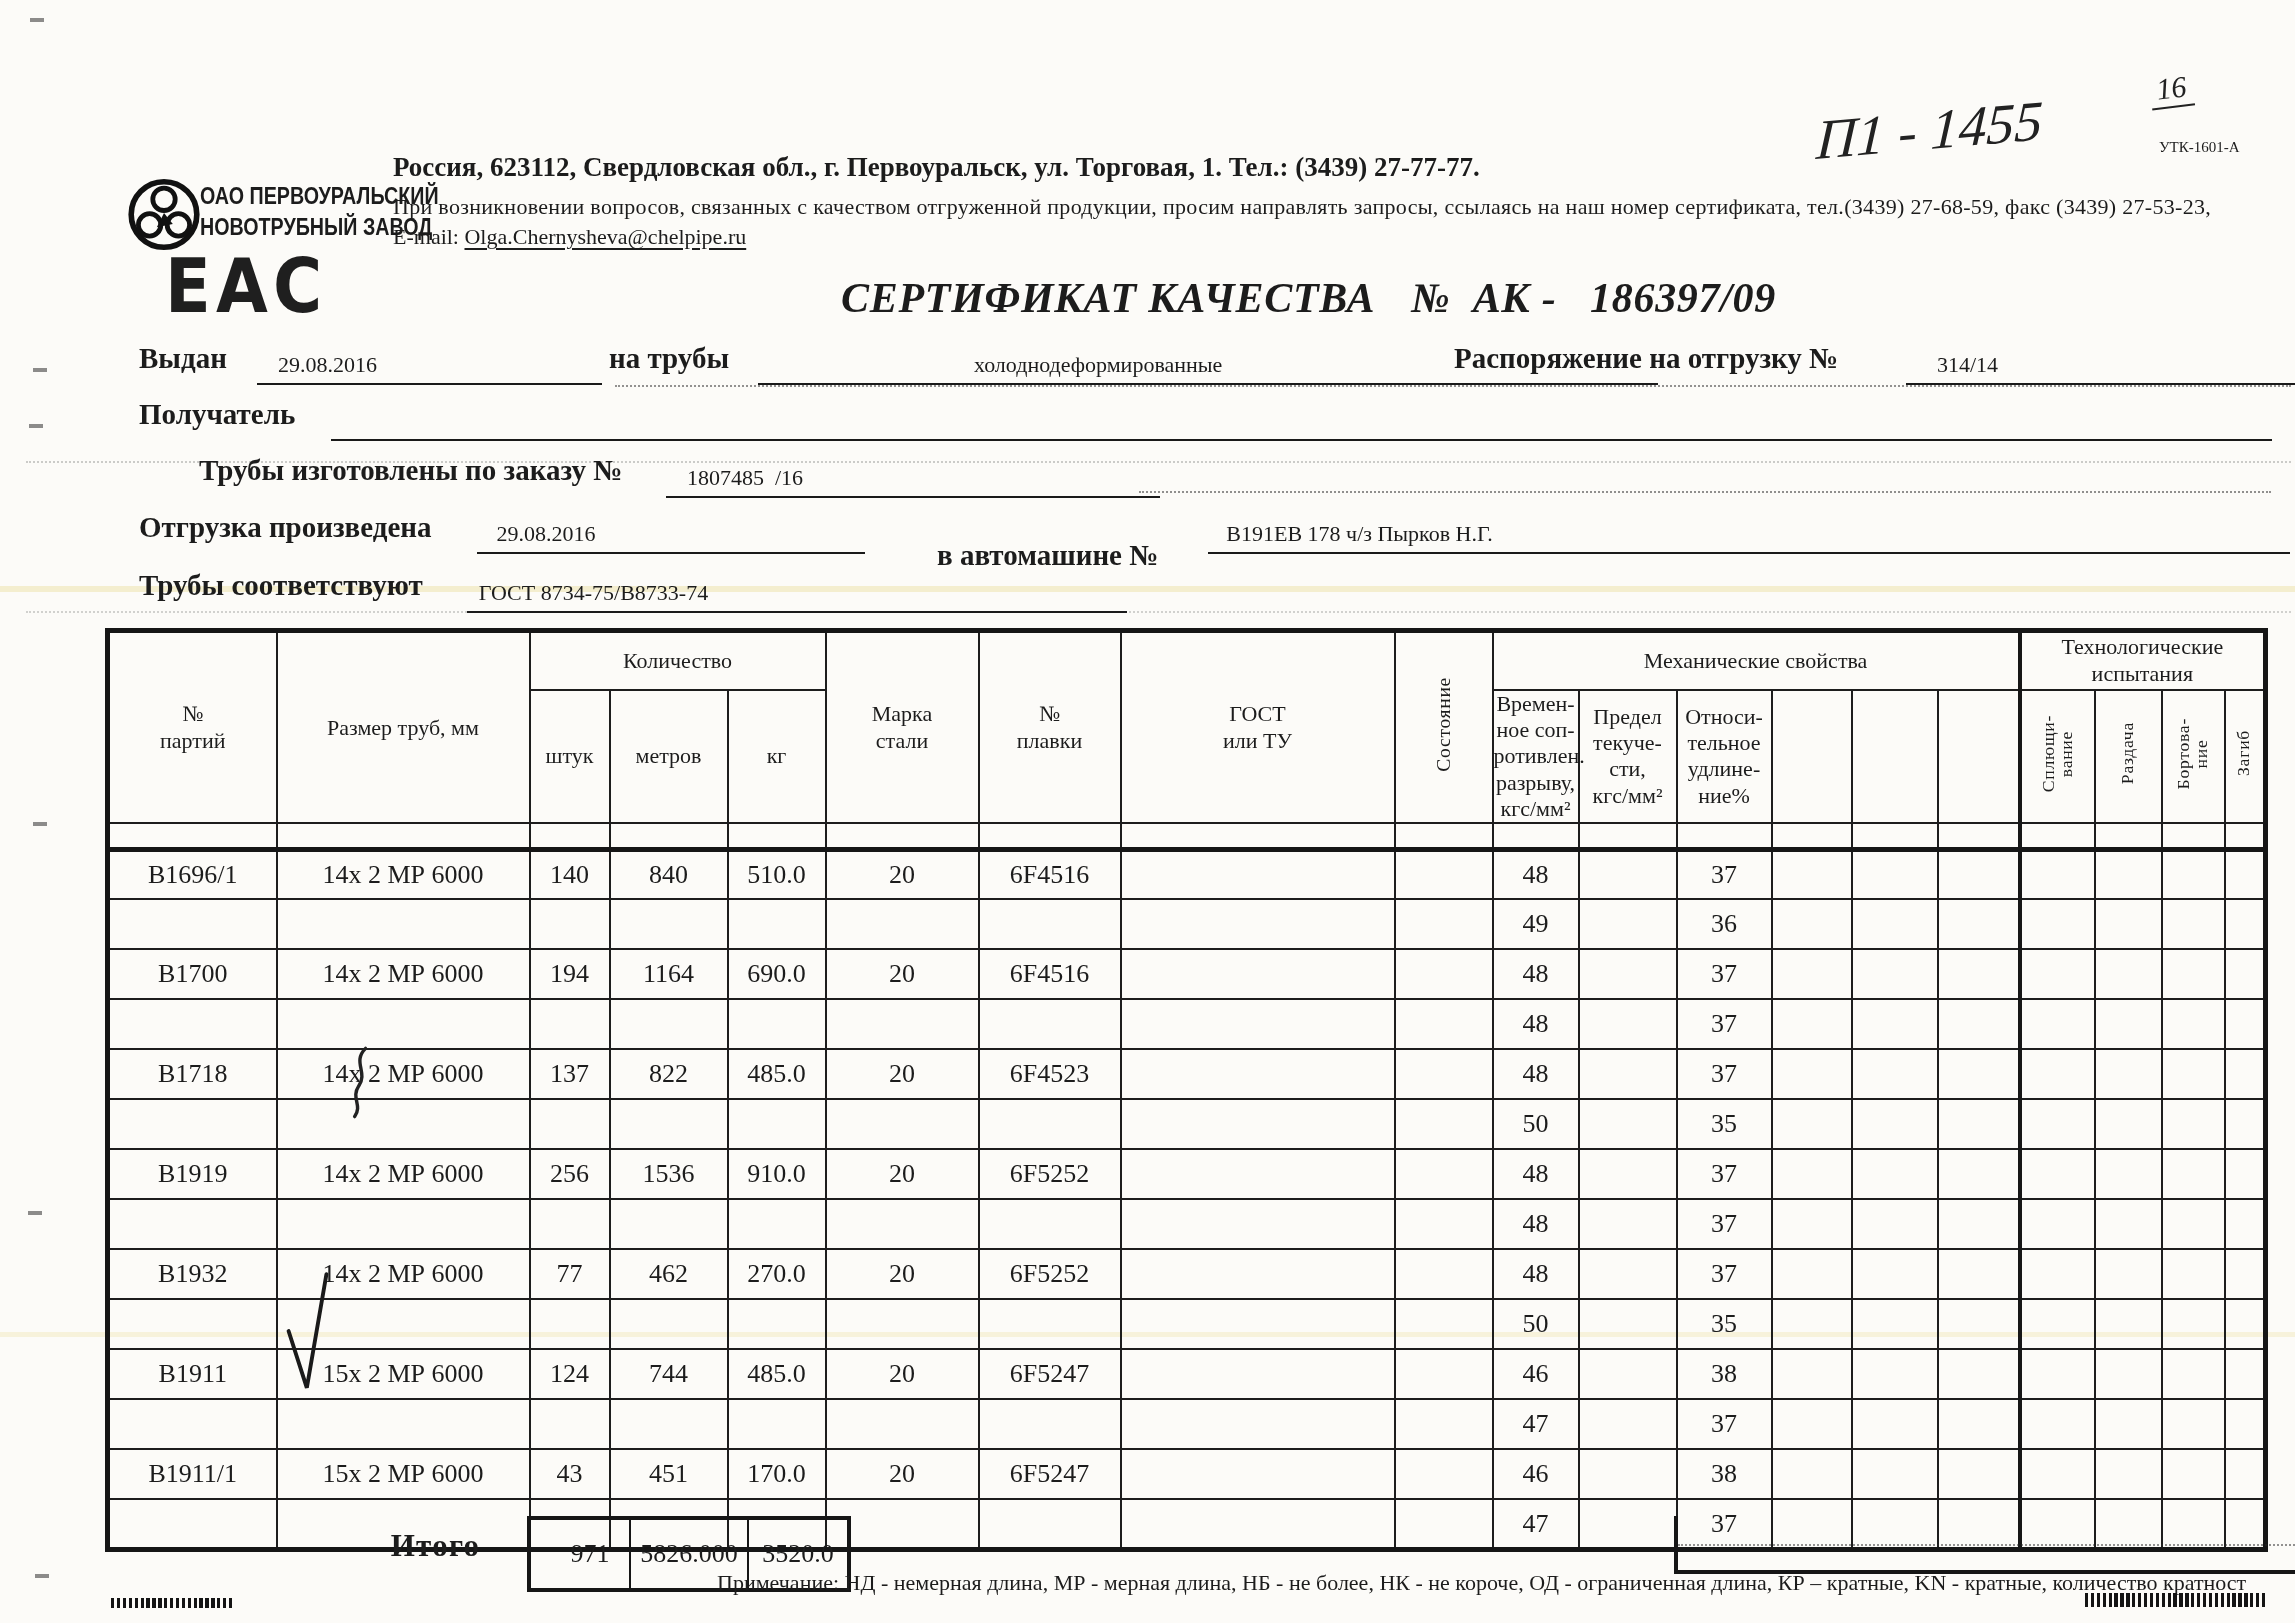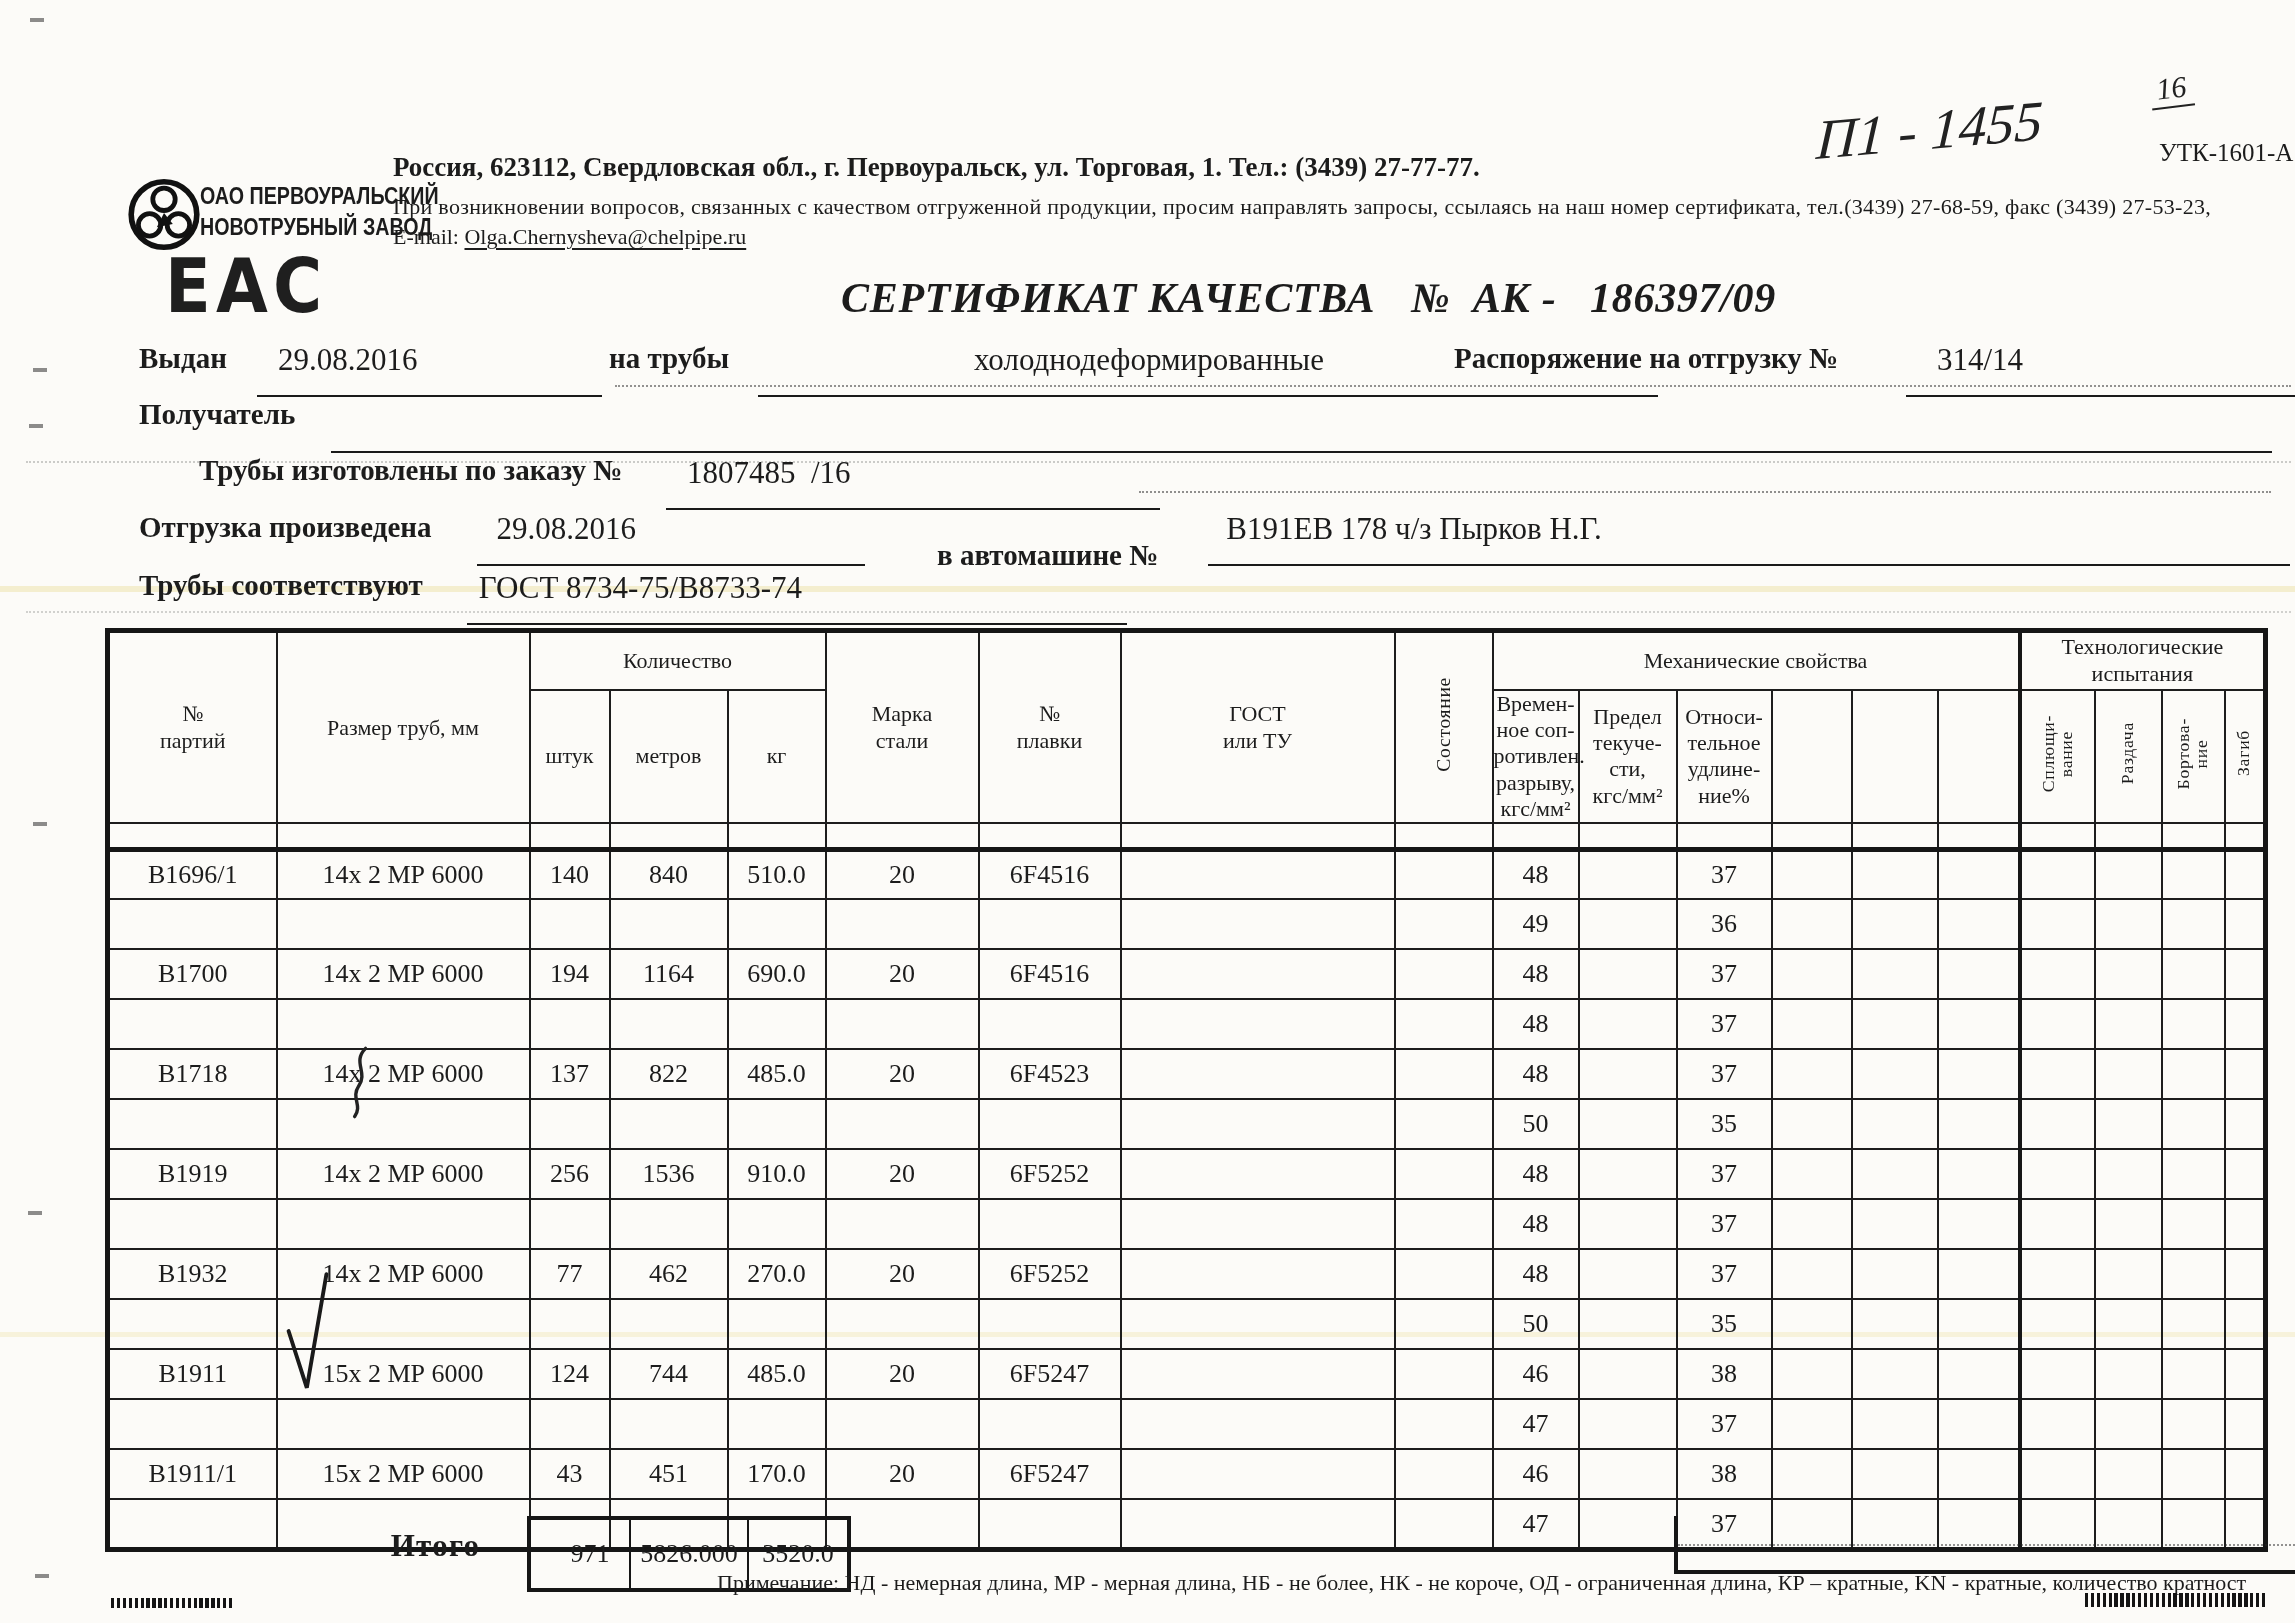--- a/index.html
+++ b/index.html
@@ -12,28 +12,28 @@
   .addr1{font-weight:bold;font-size:27px;white-space:nowrap;}
   .addr2{font-size:22px;letter-spacing:0.3px;white-space:nowrap;}
   .addr3{font-size:22px;white-space:nowrap;}
   .addr3 .mail{text-decoration:underline;text-underline-offset:3.9px;}
   .eac{font-family:"DejaVu Sans","Liberation Sans",sans-serif;font-weight:800;font-size:67px;
        letter-spacing:5.2px;transform:scaleY(1.12);transform-origin:left top;color:#1f1f1f;}
   
   .title{font-size:42px;font-weight:bold;font-style:italic;white-space:pre;letter-spacing:0.7px;}
   
   .lbl{position:absolute;font-weight:bold;font-size:29px;white-space:nowrap;}
-  .u{position:absolute;height:39px;border-bottom:2.6px solid #1a1a1a;font-size:31px;
-     display:flex;align-items:flex-end;padding-bottom:17px;white-space:pre;}
+  .u{position:absolute;height:39px;border-bottom:2.6px solid #1a1a1a;font-size:22px;
+     display:flex;align-items:flex-end;padding-bottom:5px;white-space:pre;}
   .udot{position:absolute;height:39px;border-bottom:2px dotted rgba(35,35,35,.5);}
   
   .hand{font-style:italic;font-size:56px;white-space:nowrap;transform:rotate(-5deg) skewX(-8deg);color:#222;}
   .handsup{font-style:italic;font-size:30px;border-bottom:2.6px solid #222;padding:0 6.5px 1.3px 6.5px;
            transform:rotate(-7deg);color:#222;}
-  .formcode{font-size:25px;white-space:nowrap;}
+  .formcode{font-size:15px;white-space:nowrap;}
   
   table.cert{border-collapse:collapse;table-layout:fixed;width:2159px;}
   table.cert th,table.cert td{border:2px solid #1d1d1d;padding:0;overflow:visible;}
   table.cert{border:5.2px solid #161616;}
   table.cert th{font-weight:normal;font-size:22px;text-align:center;vertical-align:middle;
                 white-space:pre-line;line-height:1.2;}
   th.small{font-size:18.3px;line-height:1.13;}
   td{font-size:26px;text-align:center;vertical-align:middle;}
   tr.ra{height:59px;} tr.rb{height:105px;} tr.numrow{height:26px;}
   tr.numrow td{border-bottom:5.2px solid #161616;}

